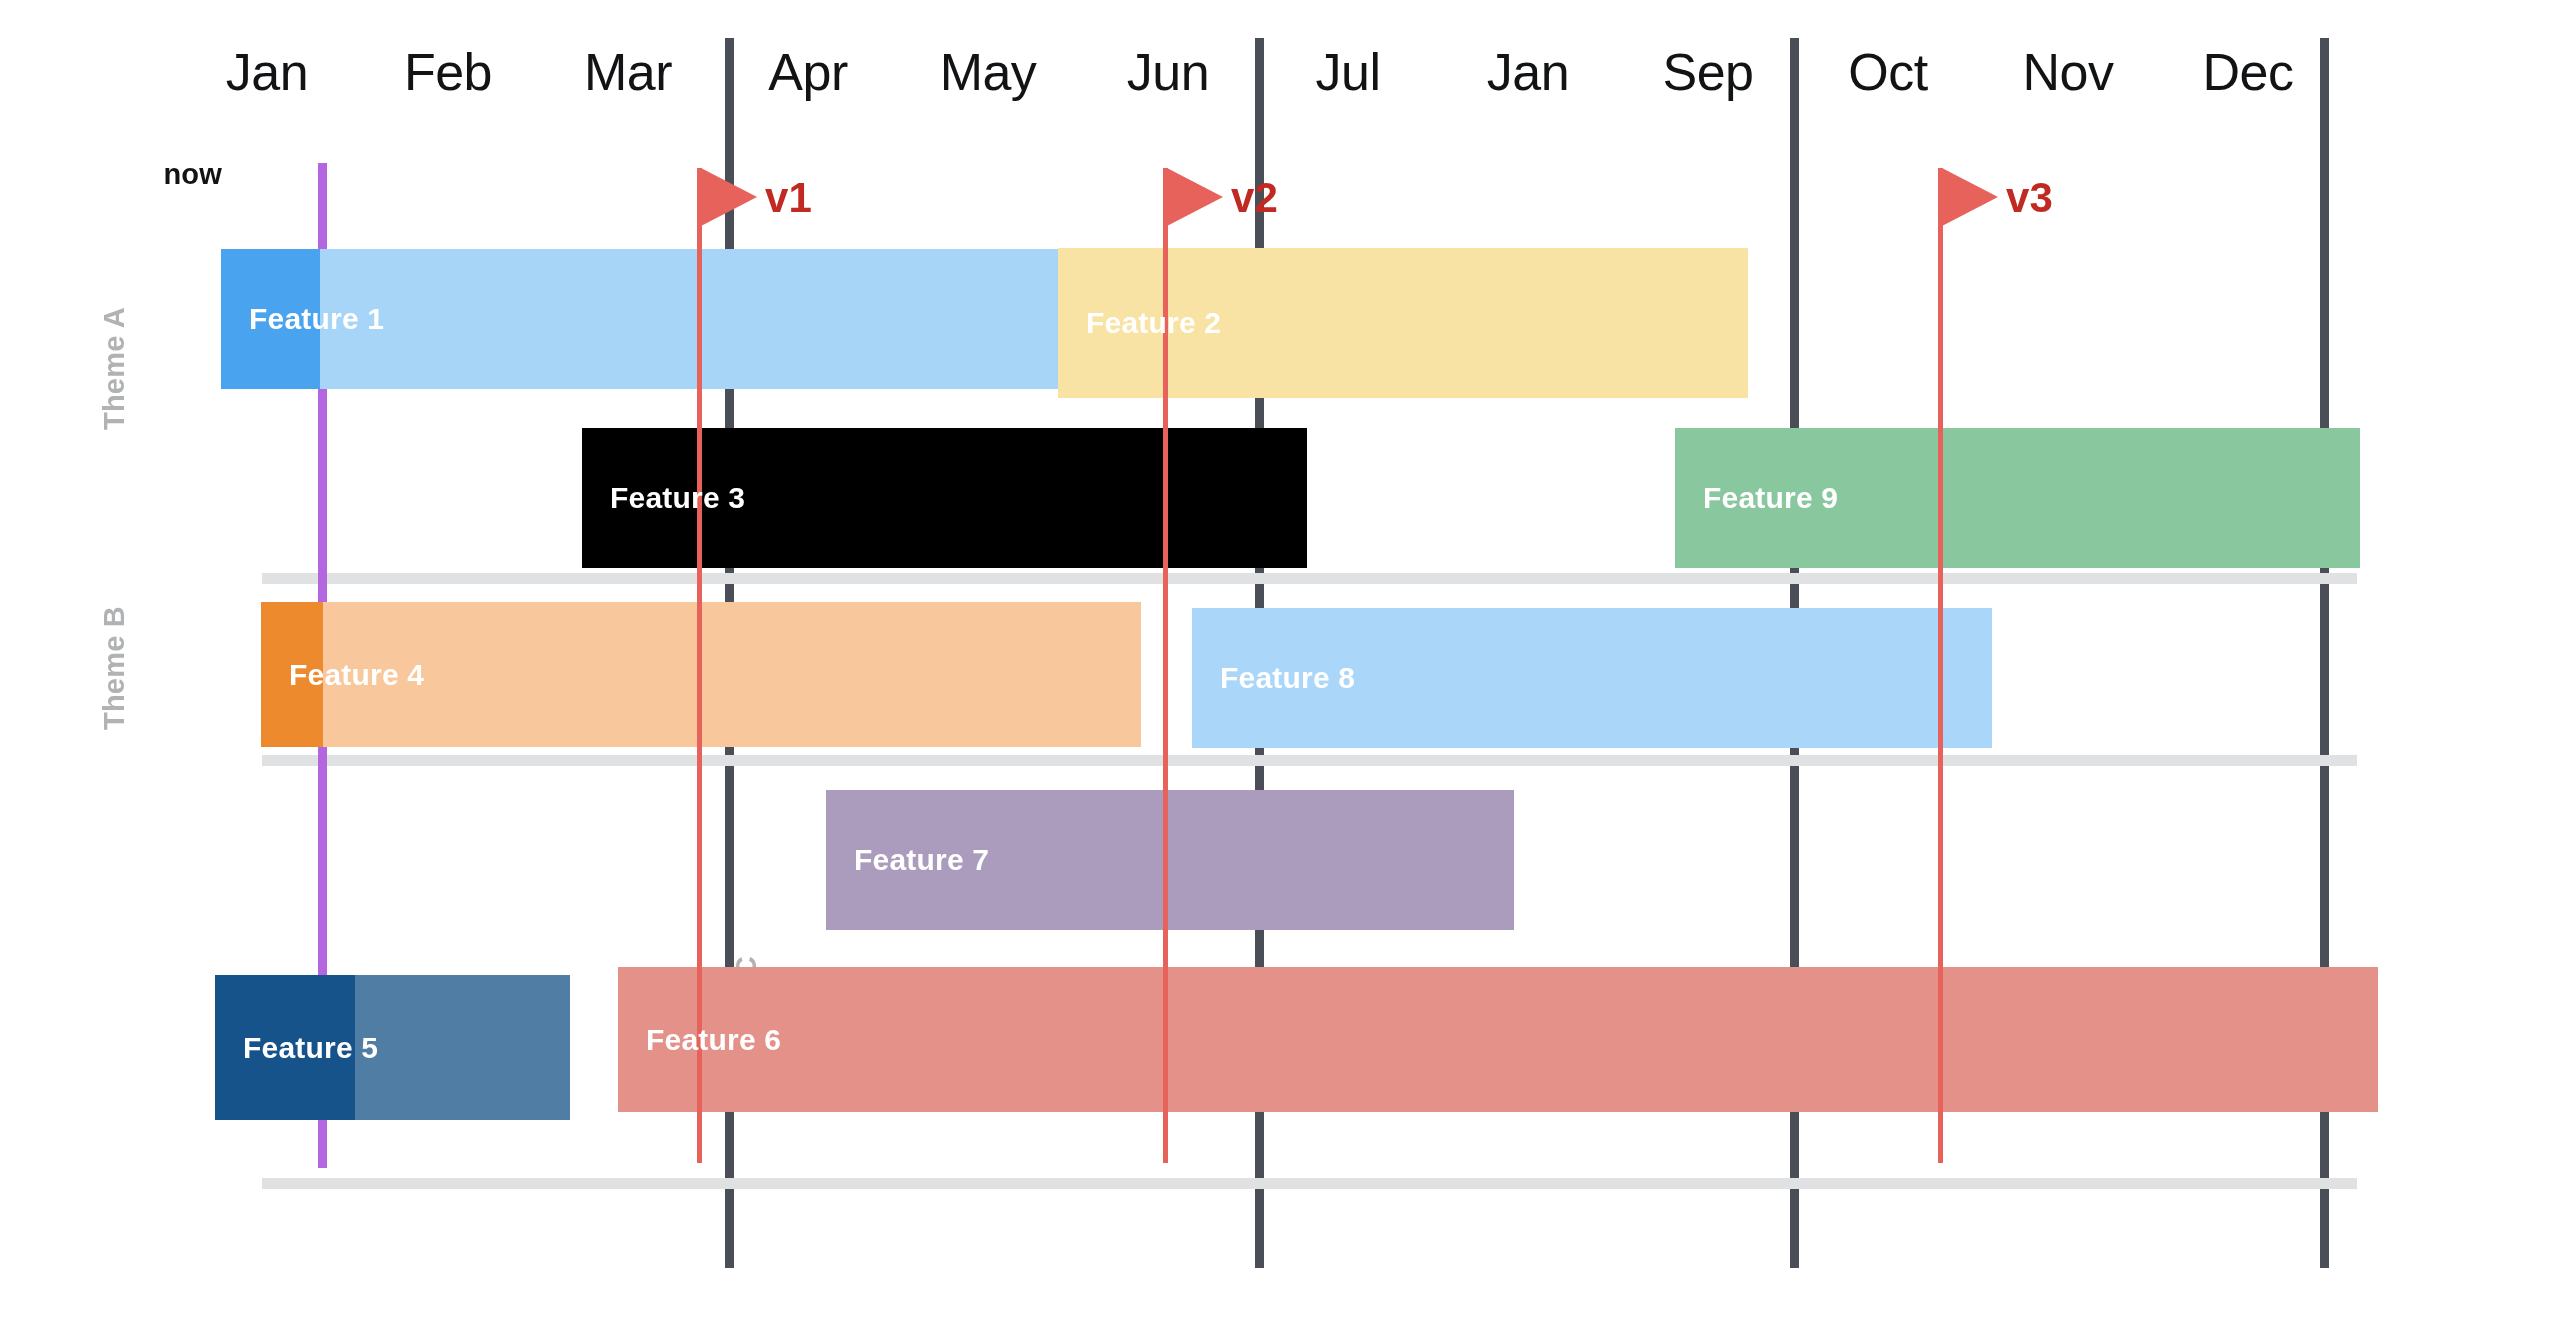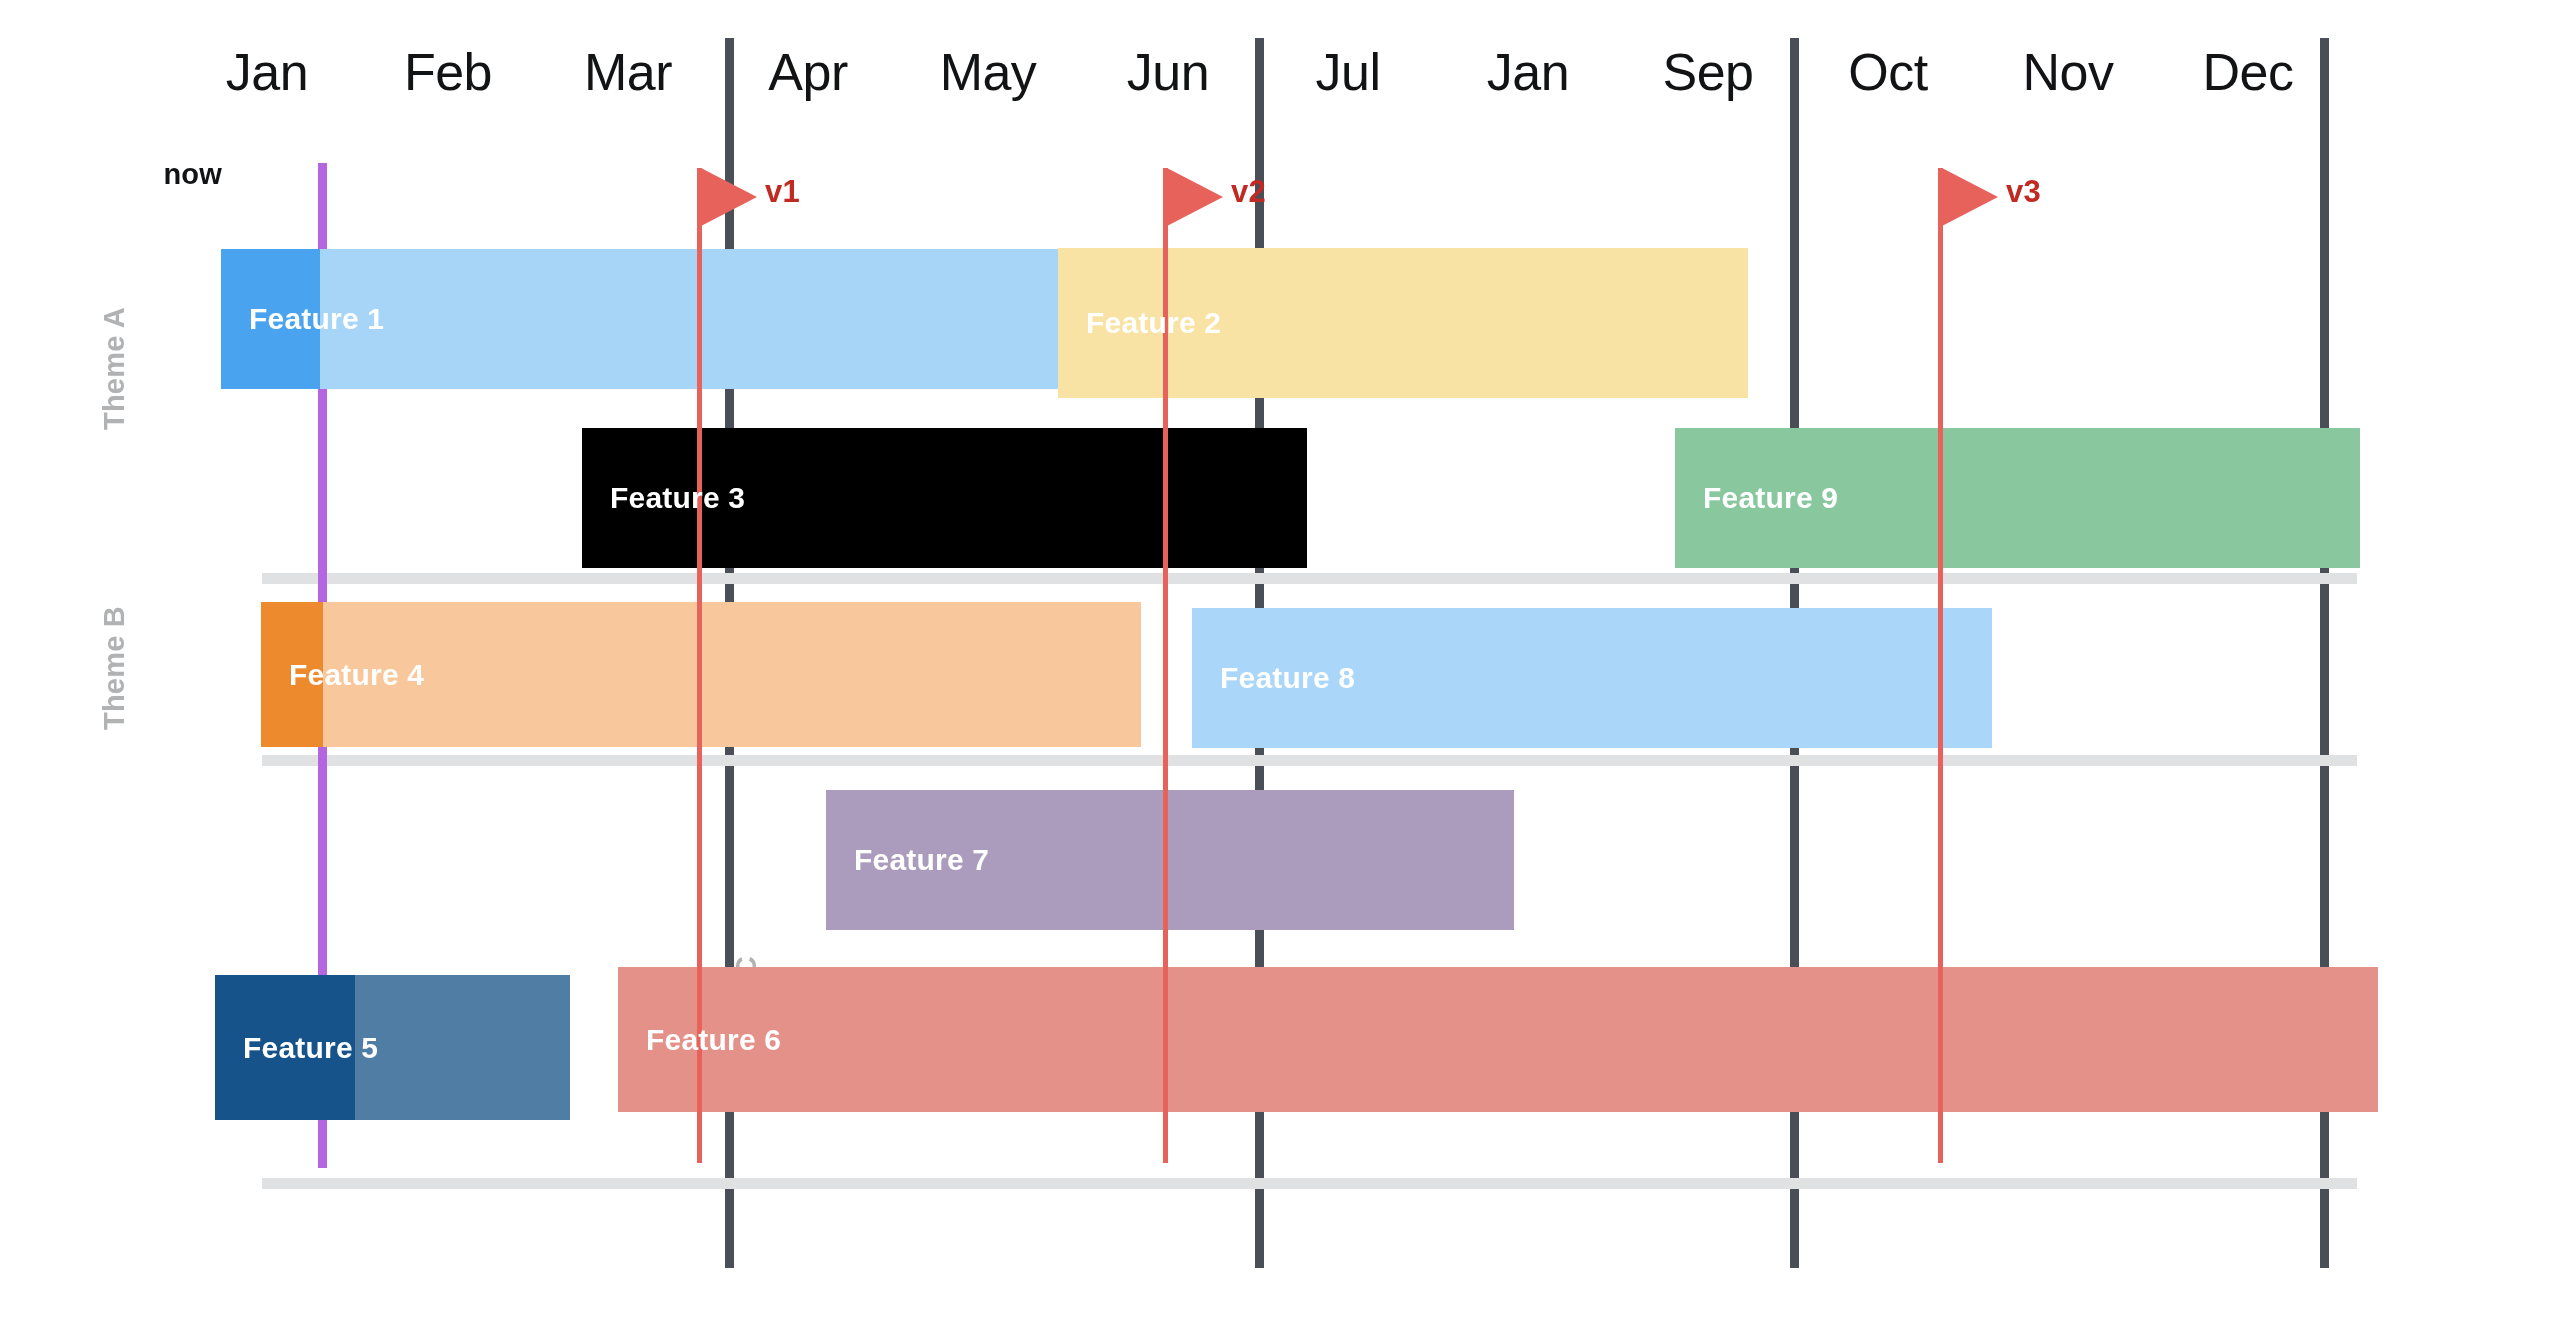--- a/index.html
+++ b/index.html
@@ -72,21 +72,21 @@
     width: 0;
     height: 0;
     border-top: 29px solid transparent;
     border-bottom: 29px solid transparent;
     border-left: 56px solid #e8625c;
   }
   .milestone .mlabel {
     position: absolute;
     left: 68px;
     top: 6px;
-    font-size: 31px;
+    font-size: 42px;
     font-weight: 700;
     color: #c02a22;
     white-space: nowrap;
     letter-spacing: 0.2px;
   }
   
   .theme-label {
     position: absolute;
     font-size: 29px;
     font-weight: 700;

